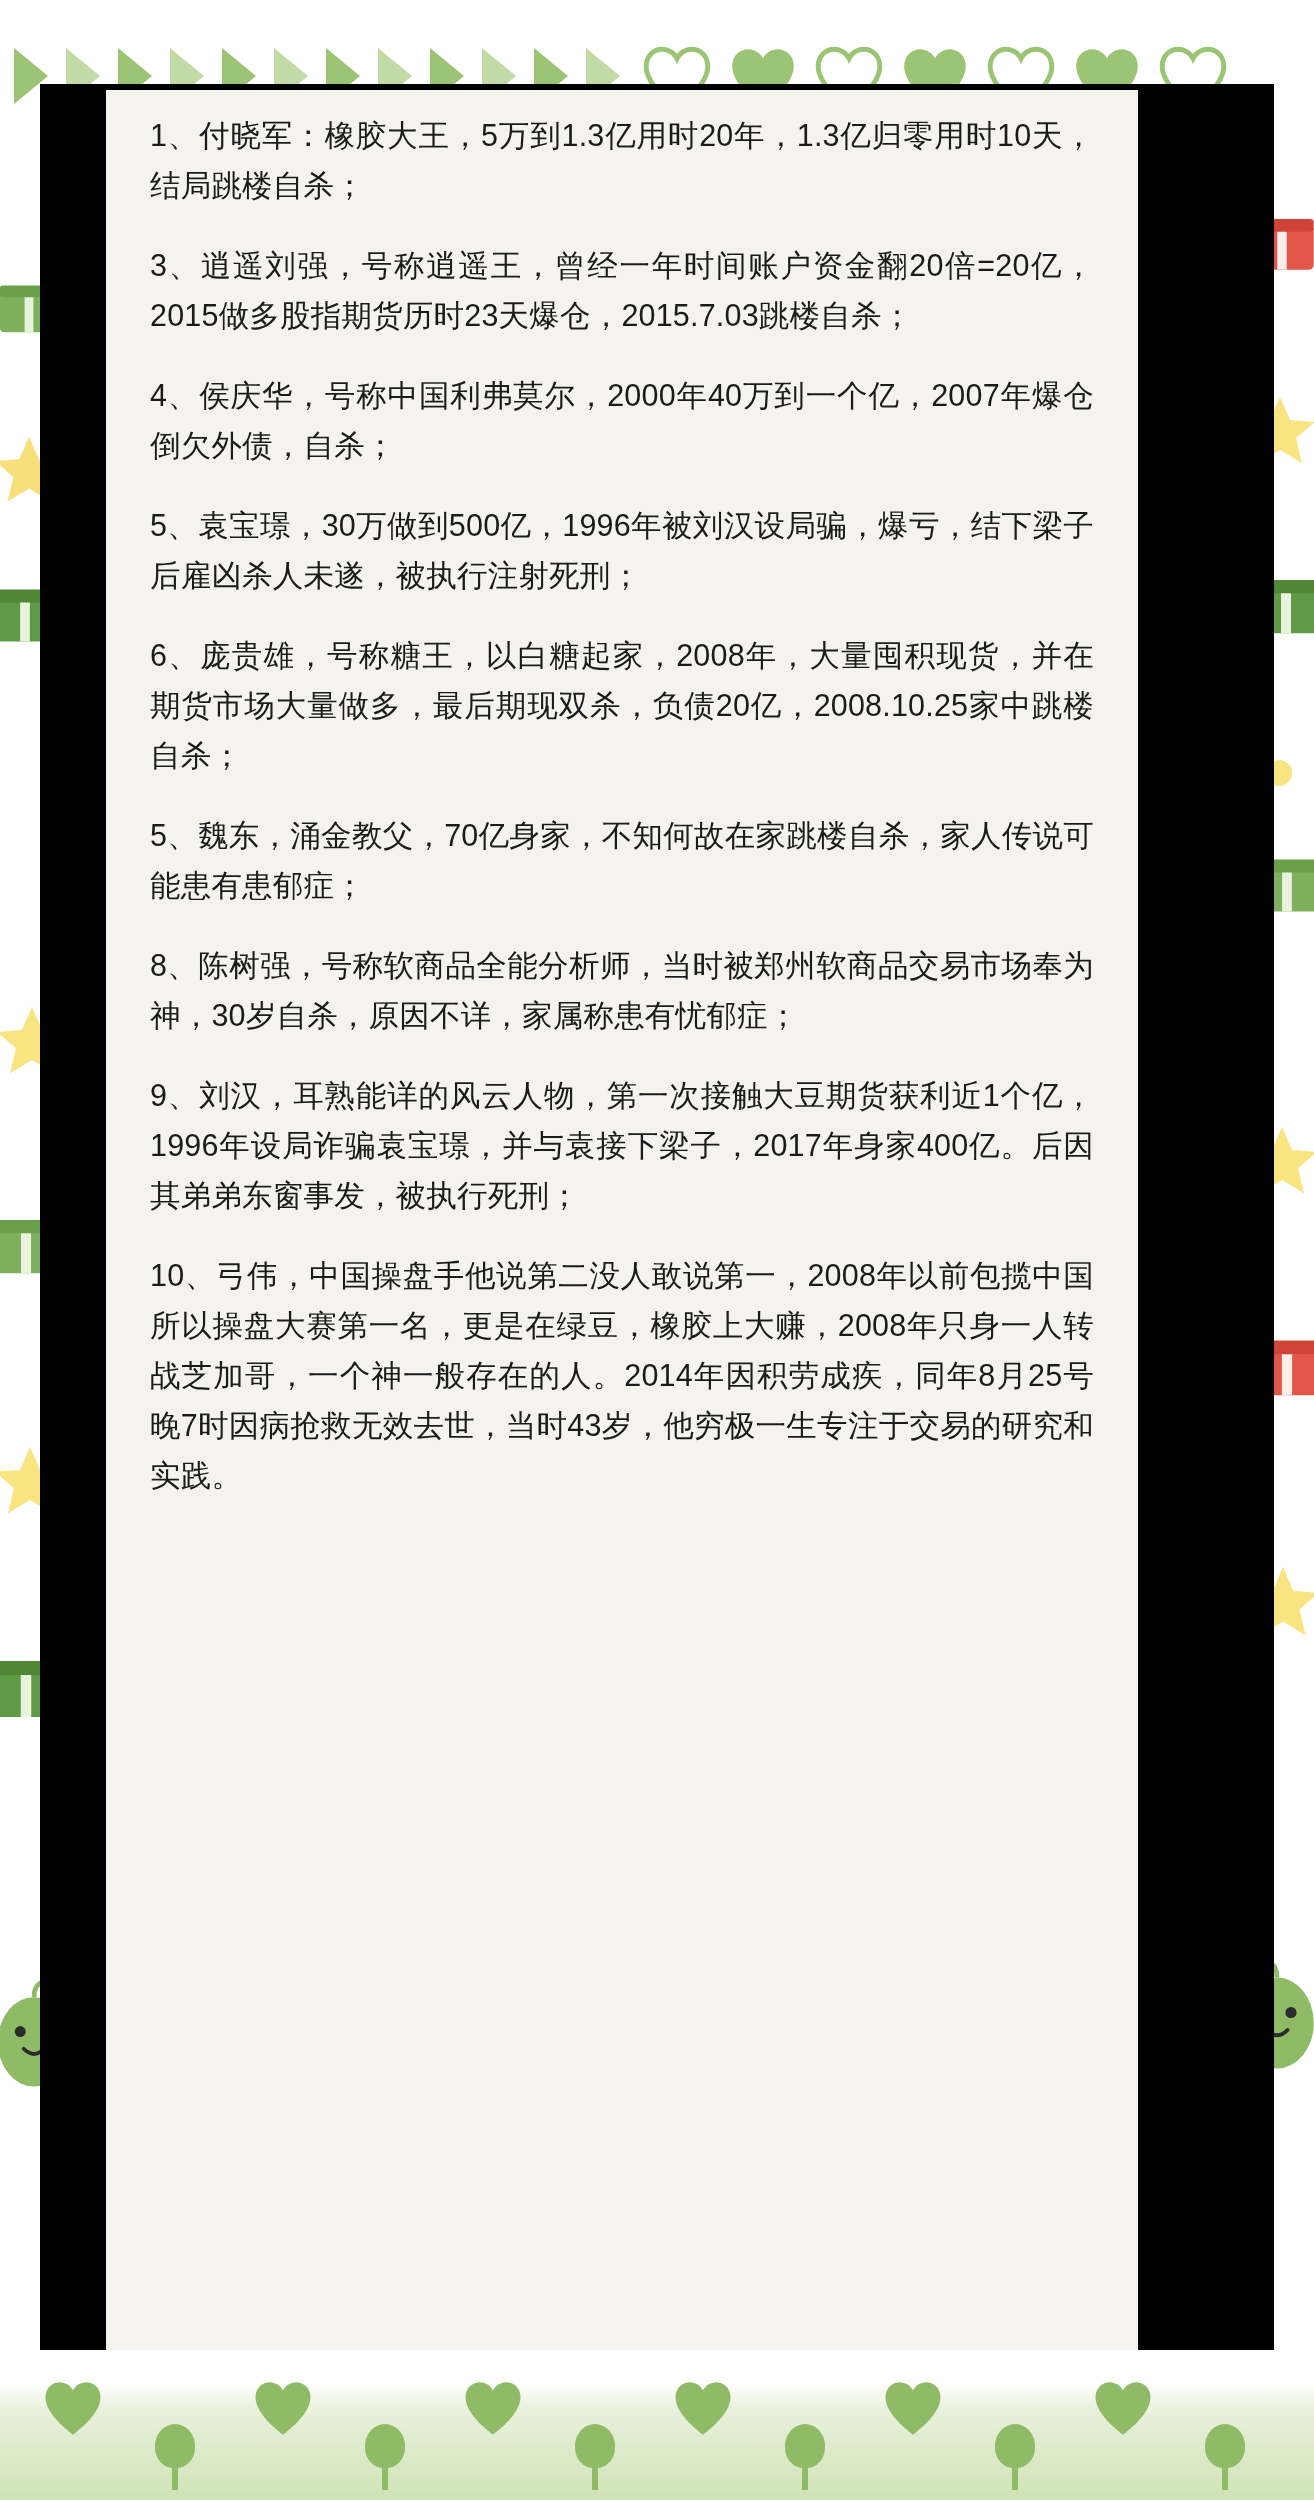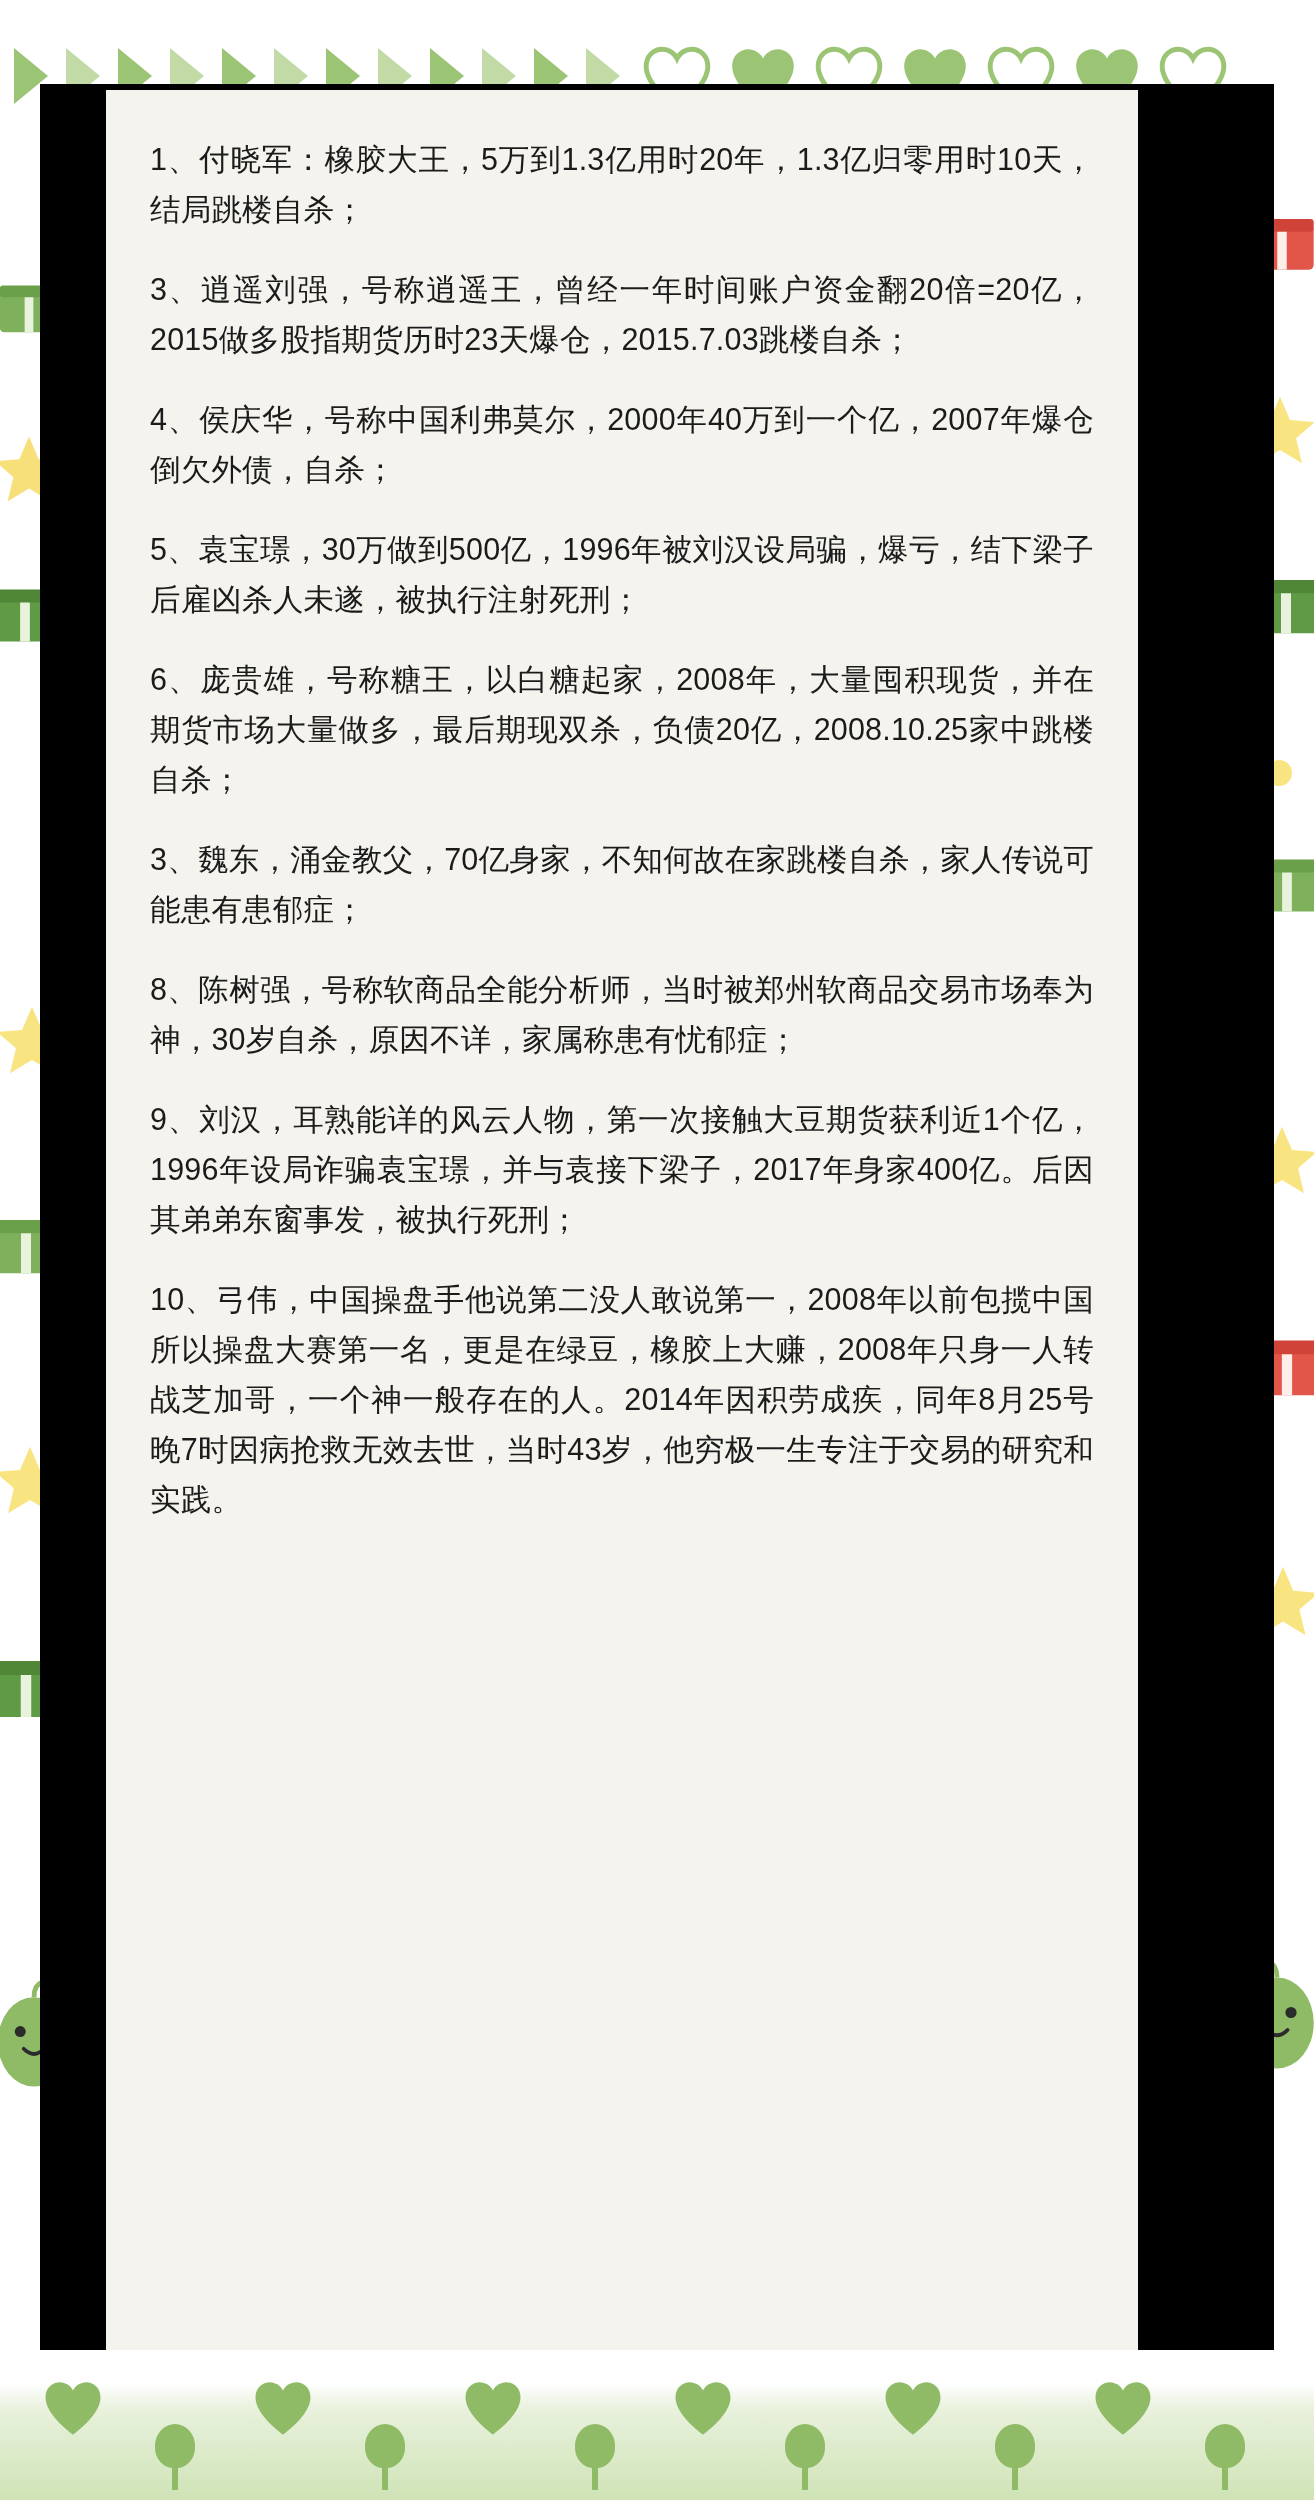--- a/index.html
+++ b/index.html
@@ -76,21 +76,21 @@
     padding: 0;
   }
   .card-inner {
     position: absolute;
     left: 66px;
     top: 6px;
     width: 1032px;
     height: 2285px;
     background: #f4f3ee;
     box-sizing: border-box;
-    padding: 44px 44px 20px 44px;
+    padding: 20px 44px 20px 44px;
     overflow: hidden;
   }
 
   .entry {
     color: #1b1b1b;
     font-size: 30.5px;
     line-height: 50px;
     letter-spacing: 0.2px;
     margin: 0 0 30px 0;
     text-align: justify;
@@ -298,21 +298,21 @@
     </svg>
   </div>
 
   <div class="card">
     <div class="card-inner">
       <p class="entry">1、付晓军：橡胶大王，5万到1.3亿用时20年，1.3亿归零用时10天，结局跳楼自杀；</p>
       <p class="entry">3、逍遥刘强，号称逍遥王，曾经一年时间账户资金翻20倍=20亿，2015做多股指期货历时23天爆仓，2015.7.03跳楼自杀；</p>
       <p class="entry">4、侯庆华，号称中国利弗莫尔，2000年40万到一个亿，2007年爆仓倒欠外债，自杀；</p>
       <p class="entry">5、袁宝璟，30万做到500亿，1996年被刘汉设局骗，爆亏，结下梁子后雇凶杀人未遂，被执行注射死刑；</p>
       <p class="entry">6、庞贵雄，号称糖王，以白糖起家，2008年，大量囤积现货，并在期货市场大量做多，最后期现双杀，负债20亿，2008.10.25家中跳楼自杀；</p>
-      <p class="entry">3、魏东，涌金教父，70亿身家，不知何故在家跳楼自杀，家人传说可能患有患郁症；</p>
+      <p class="entry">5、魏东，涌金教父，70亿身家，不知何故在家跳楼自杀，家人传说可能患有患郁症；</p>
       <p class="entry">8、陈树强，号称软商品全能分析师，当时被郑州软商品交易市场奉为神，30岁自杀，原因不详，家属称患有忧郁症；</p>
       <p class="entry">9、刘汉，耳熟能详的风云人物，第一次接触大豆期货获利近1个亿，1996年设局诈骗袁宝璟，并与袁接下梁子，2017年身家400亿。后因其弟弟东窗事发，被执行死刑；</p>
       <p class="entry">10、弓伟，中国操盘手他说第二没人敢说第一，2008年以前包揽中国所以操盘大赛第一名，更是在绿豆，橡胶上大赚，2008年只身一人转战芝加哥，一个神一般存在的人。2014年因积劳成疾，同年8月25号晚7时因病抢救无效去世，当时43岁，他穷极一生专注于交易的研究和实践。</p>
     </div>
   </div>
 
   <div class="grass">
     <div class="grass-heart" style="left:40px;">
       <svg width="66" height="62" viewBox="0 0 24 22">
           <path d="M12 21 C12 21 2 14 2 7.5 C2 4 4.6 2 7.2 2 C9.3 2 11.2 3.3 12 5 C12.8 3.3 14.7 2 16.8 2 C19.4 2 22 4 22 7.5 C22 14 12 21 12 21 Z" fill="#8fbb66"></path>

